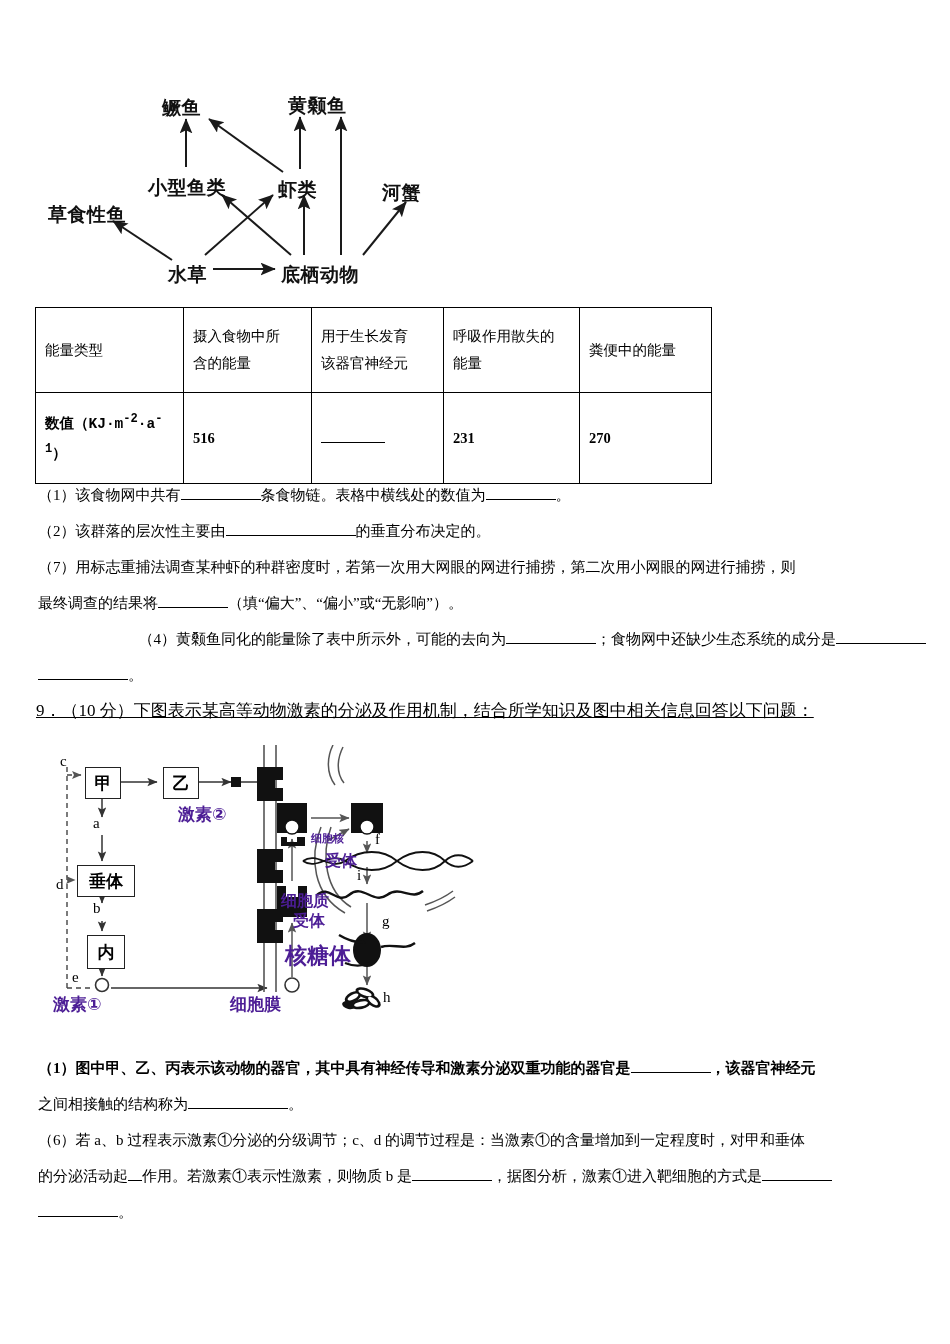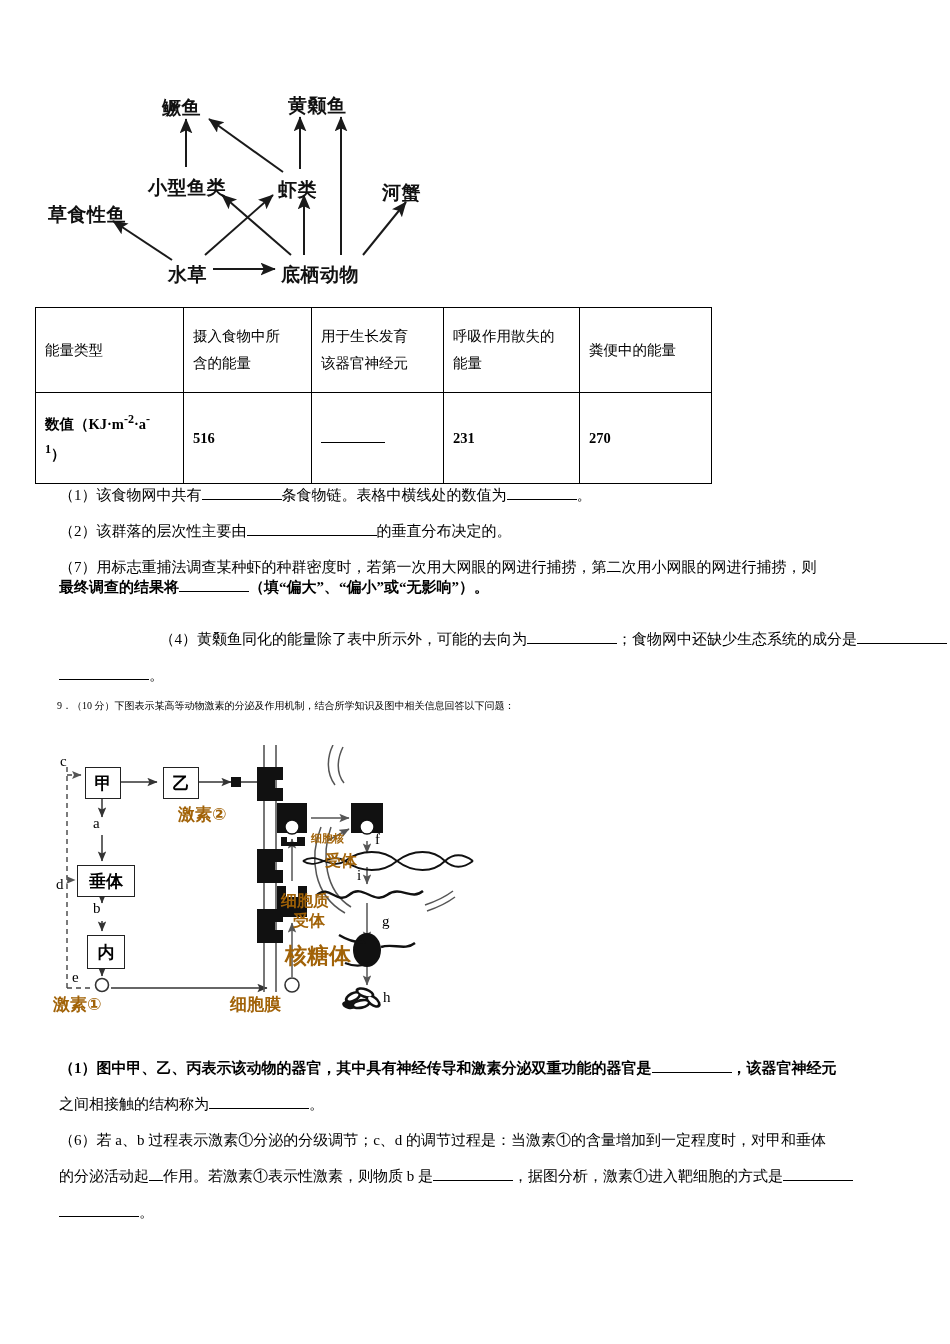--- a/index.html
+++ b/index.html
@@ -49,39 +49,38 @@
     padding: 6px 8px 6px 9px;
     vertical-align: middle;
     font-size: 14.5px;
     line-height: 1.85;
     font-family: "Liberation Serif", "DejaVu Serif", serif;
   }
   #energy-table tr.head-row td { height: 72px; vertical-align: middle; }
   #energy-table tr.data-row td { height: 78px; vertical-align: middle; }
   #energy-table .cell-head { font-weight: 500; }
   #energy-table .cell-val { font-weight: bold; font-size: 14.5px; }
-  #energy-table .lbl-bold { font-weight: bold; }
+  #energy-table .lbl-bold { font-weight: bold; font-family: Liberation Mono, monospace; }
   .blank-inline {
     display: inline-block;
     border-bottom: 1.4px solid #000;
     width: 64px;
     height: 0.85em;
     vertical-align: baseline;
   }
 
   
   .qline {
     position: absolute;
     left: 38px;
     width: 888px;
     font-size: 15px;
     line-height: 1.55;
     font-family: "Liberation Serif", "DejaVu Serif", serif;
     white-space: nowrap;
-    margin-left: 21px;
   }
   .u {
     display: inline-block;
     border-bottom: 1.3px solid #000;
     height: 0.9em;
     vertical-align: baseline;
   }
   .u-70 { width: 70px; }
   .u-80 { width: 80px; }
   .u-90 { width: 90px; }
@@ -95,21 +94,21 @@
     left: 45px;
     top: 745px;
     width: 600px;
     height: 285px;
   }
   #hormone-fig svg { position: absolute; left: 0; top: 0; }
   .hz-label {
     position: absolute;
     font-family: "DejaVu Sans", "Liberation Sans", sans-serif;
     font-weight: 700;
-    color: #a16207;
+    color: #4c1d95;
     white-space: nowrap;
   }
   .hz-box {
     position: absolute;
     border: 1.6px solid #222;
     background: #fff;
     font-family: "DejaVu Sans", "Liberation Sans", sans-serif;
     font-weight: 700;
     display: flex;
     align-items: center;
@@ -215,33 +214,33 @@
 </div>
 
 <div class="qline" style="top:520px;">
   <span>（2）该群落的层次性主要由</span><span class="u u-130"></span><span>的垂直分布决定的。</span>
 </div>
 
 <div class="qline" style="top:556px;">
   <span>（7）用标志重捕法调查某种虾的种群密度时，若第一次用大网眼的网进行捕捞，第二次用小网眼的网进行捕捞，则</span>
 </div>
 
-<div class="qline" style="top:576px;font-weight:bold;">
+<div class="qline" style="top:592px;">
   <span>最终调查的结果将</span><span class="u u-70"></span><span>（填“偏大”、“偏小”或“无影响”）。</span>
 </div>
 
 <div class="qline" style="top:628px;text-align:right;">
   <span>（4）黄颡鱼同化的能量除了表中所示外，可能的去向为</span><span class="u u-90"></span><span>；食物网中还缺少生态系统的成分是</span><span class="u u-90"></span>
 </div>
 
 <div class="qline" style="top:664px;">
   <span class="u u-90"></span><span>。</span>
 </div>
 
-<div class="qline" style="left:36px;top:698px;font-size:10px;">9．（10 分）下图表示某高等动物激素的分泌及作用机制，结合所学知识及图中相关信息回答以下问题：</div>
+<div class="qline" style="left:36px;top:698px;font-size:17px;text-decoration:underline;">9．（10 分）下图表示某高等动物激素的分泌及作用机制，结合所学知识及图中相关信息回答以下问题：</div>
 
 <div id="hormone-fig">
   <svg width="600" height="285" viewBox="0 0 600 285">
     <defs>
       <marker id="ah2" markerWidth="8" markerHeight="8" refX="6.4" refY="2.8" orient="auto">
         <path d="M0,0 L6.8,2.8 L0,5.6 L1.4,2.8 z" fill="#333"></path>
       </marker>
       <marker id="ah3" markerWidth="8" markerHeight="8" refX="6.4" refY="2.8" orient="auto">
         <path d="M0,0 L6.8,2.8 L0,5.6 L1.4,2.8 z" fill="#555"></path>
       </marker>

